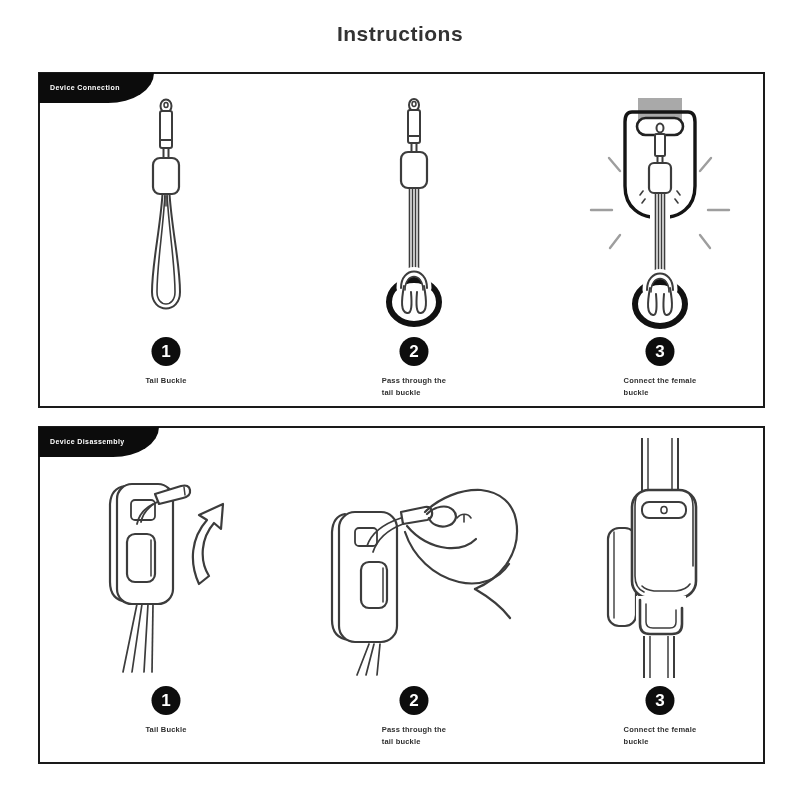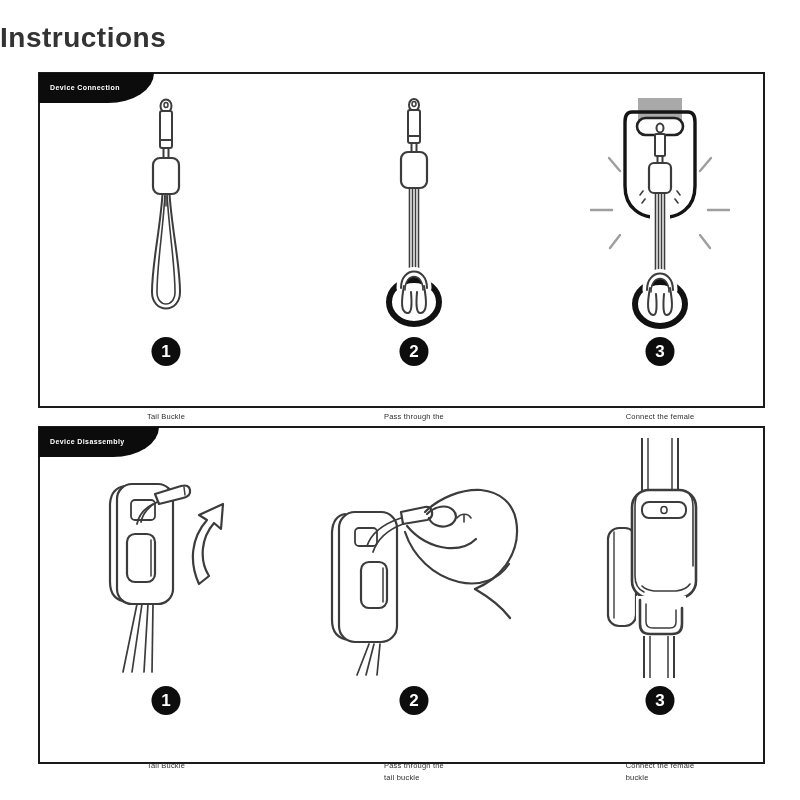--- a/index.html
+++ b/index.html
@@ -1,22 +1,22 @@
 <!DOCTYPE html>
 <html><head>
 <meta charset="utf-8">
 <style>
   html,body{margin:0;padding:0}
   body{
     width:800px;height:800px;background:#ffffff;position:relative;overflow:hidden;
     font-family:"Liberation Sans", sans-serif;
   }
   .page-title{
-    position:absolute;top:22px;left:0;width:100%;
-    font-size:28px;font-weight:bold;color:#333;letter-spacing:.5px;
+    position:absolute;top:22px;left:0;width:100%;text-align:center;
+    font-size:21px;font-weight:bold;color:#333;letter-spacing:.5px;
   }
   .panel{
     position:absolute;left:38px;width:723px;border:2px solid #1a1a1a;background:#fff;
   }
   #panel-connection{top:72px;height:332px}
   #panel-disassembly{top:426px;height:334px}
   .tab{
     position:absolute;top:-1px;left:-1px;height:30px;line-height:30px;
     background:#0c0c0c;color:#fff;font-size:7px;font-weight:bold;letter-spacing:.4px;
     padding:0 34px 0 11px;border-radius:0 0 46px 0 / 0 0 30px 0;
@@ -31,22 +31,22 @@
   .p2 .s3 .ill{top:10px}
   .badge{
     position:absolute;left:50%;transform:translateX(-50%);
     width:29px;height:29px;border-radius:50%;background:#0d0d0d;color:#fff;
     font-size:17px;font-weight:bold;display:flex;align-items:center;justify-content:center;
   }
   .p1 .badge{top:263px}
   .p2 .badge{top:258px}
   .lbl{
     position:absolute;left:50%;transform:translateX(-50%);
-    font-size:7.5px;font-weight:normal;color:#2e2e2e;letter-spacing:.2px;
-    white-space:pre-line;text-align:left;line-height:1.55;margin-top:36px;
+    font-size:7.5px;font-weight:bold;color:#2e2e2e;letter-spacing:.2px;
+    white-space:pre-line;text-align:left;line-height:1.55;
   }
   .p1 .lbl{top:301px}
   .p2 .lbl{top:296px}
   svg{display:block}
 </style>
 </head>
 <body>
 
 <div class="page-title">Instructions</div>
 

